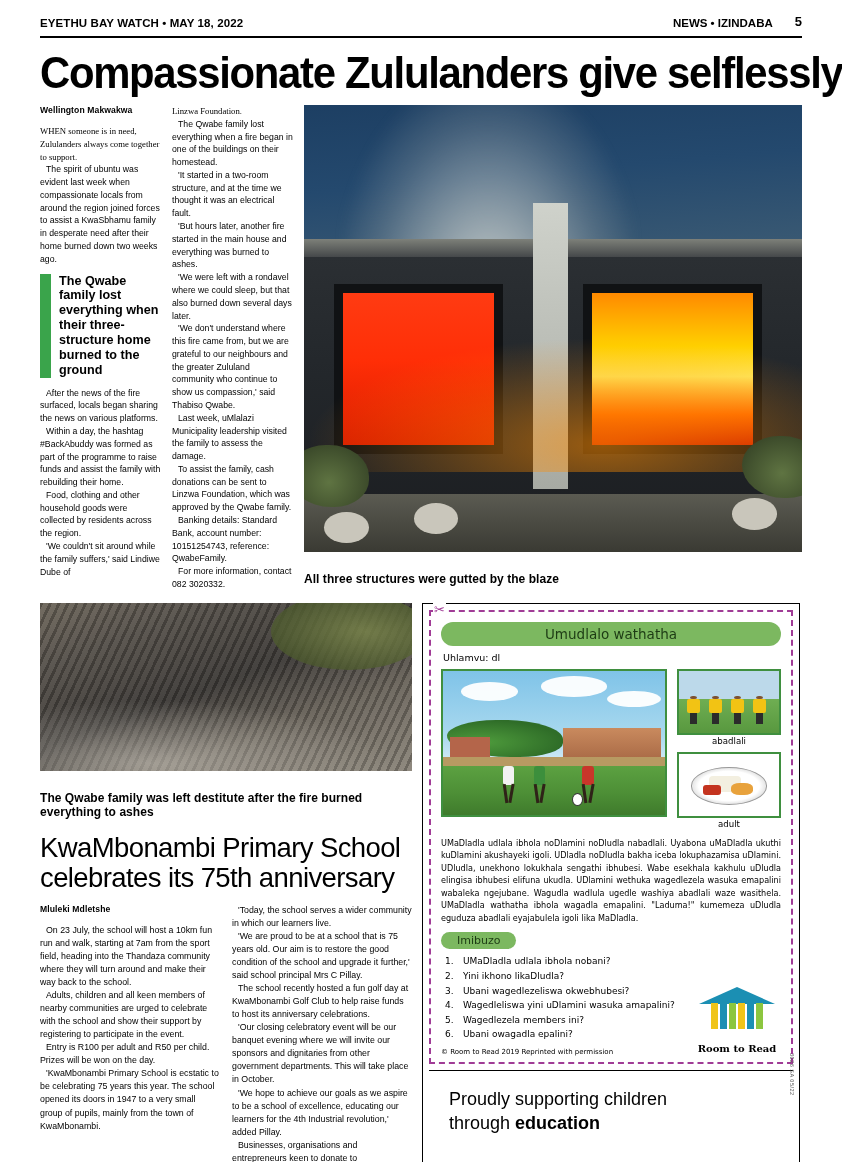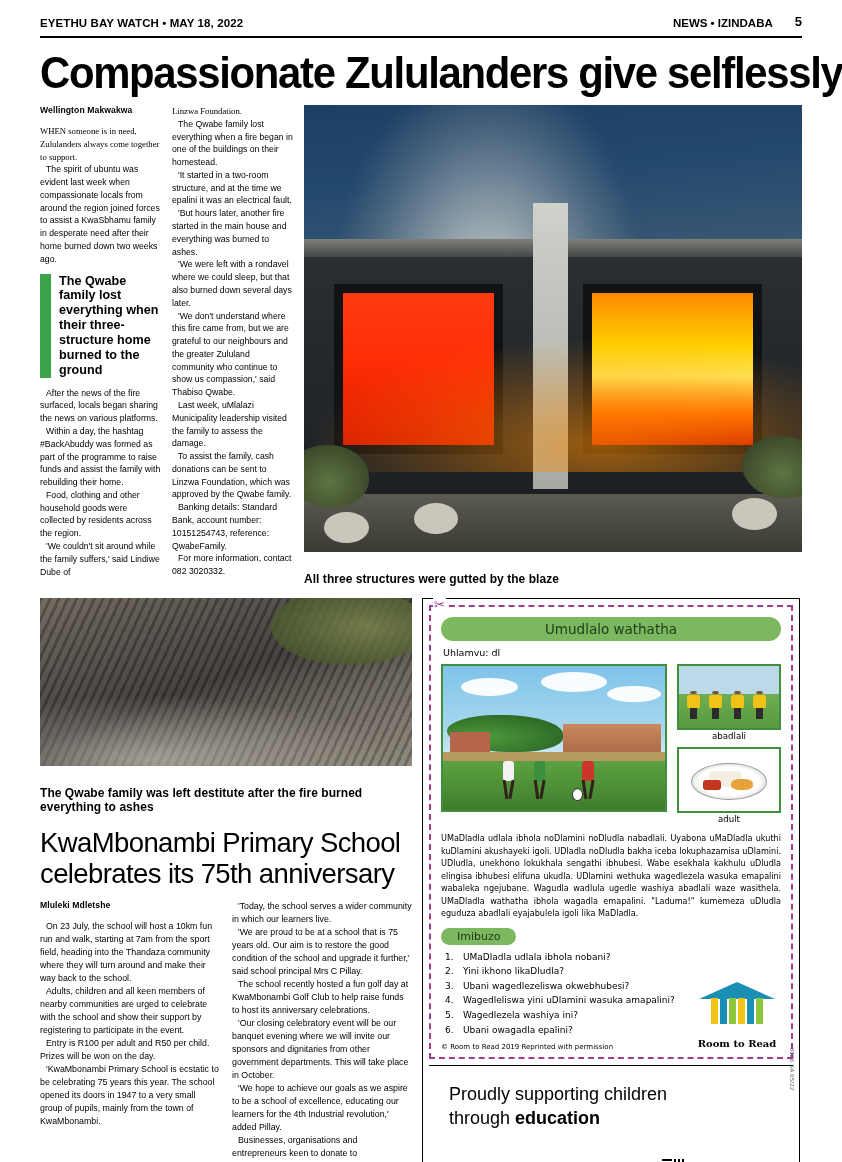--- a/index.html
+++ b/index.html
@@ -250,21 +250,21 @@
         <p>Within a day, the hashtag #BackAbuddy was formed as part of the programme to raise funds and assist the family with rebuilding their home.</p>
         <p>Food, clothing and other household goods were collected by residents across the region.</p>
         <p>'We couldn't sit around while the family suffers,' said Lindiwe Dube of</p>
       </div>
     </div>
 
     <div class="col">
       <div class="body">
         <p class="first">Linzwa Foundation.</p>
         <p>The Qwabe family lost everything when a fire began in one of the buildings on their homestead.</p>
-        <p>'It started in a two-room structure, and at the time we epalini it was an electrical fault.</p>
+        <p>'It started in a two-room structure, and at the time we thought it was an electrical fault.</p>
         <p>'But hours later, another fire started in the main house and everything was burned to ashes.</p>
         <p>'We were left with a rondavel where we could sleep, but that also burned down several days later.</p>
         <p>'We don't understand where this fire came from, but we are grateful to our neighbours and the greater Zululand community who continue to show us compassion,' said Thabiso Qwabe.</p>
         <p>Last week, uMlalazi Municipality leadership visited the family to assess the damage.</p>
         <p>To assist the family, cash donations can be sent to Linzwa Foundation, which was approved by the Qwabe family.</p>
         <p>Banking details: Standard Bank, account number: 10151254743, reference: QwabeFamily.</p>
         <p>For more information, contact 082 3020332.</p>
       </div>
     </div>
 
@@ -422,21 +422,21 @@
           <li>
             <span class="qnum">3.</span>
             <span>Ubani wagedlezeliswa okwebhubesi?</span>
           </li>
           <li>
             <span class="qnum">4.</span>
             <span>Wagedleliswa yini uDlamini wasuka amapalini?</span>
           </li>
           <li>
             <span class="qnum">5.</span>
-            <span>Wagedlezela washiya ini?</span>
+            <span>Wagedlezela members ini?</span>
           </li>
           <li>
             <span class="qnum">6.</span>
             <span>Ubani owagadla epalini?</span>
           </li>
         </ul>
 
         <div class="credit">© Room to Read 2019 Reprinted with permission</div>
 
         <div class="rtr">

